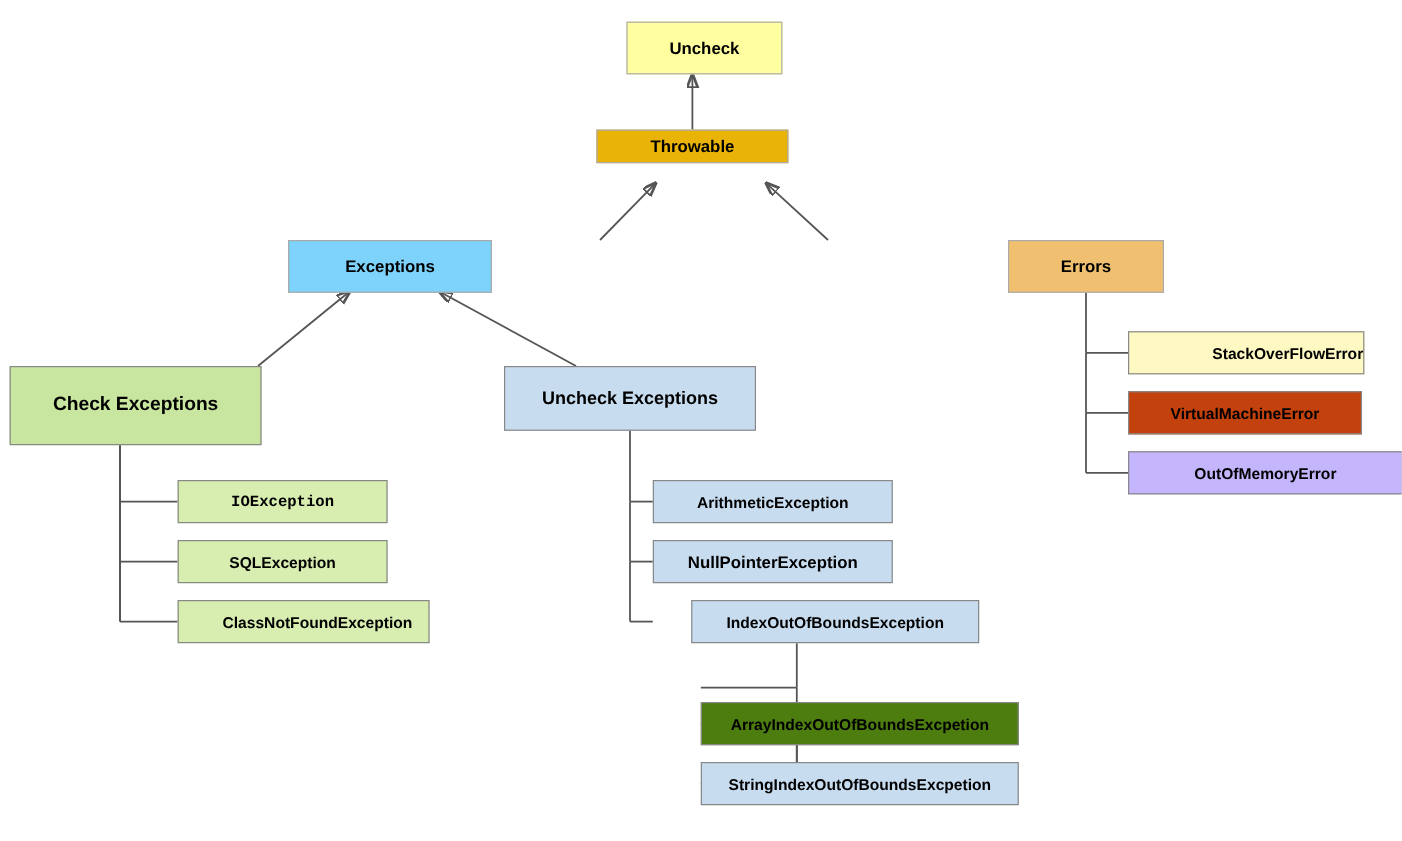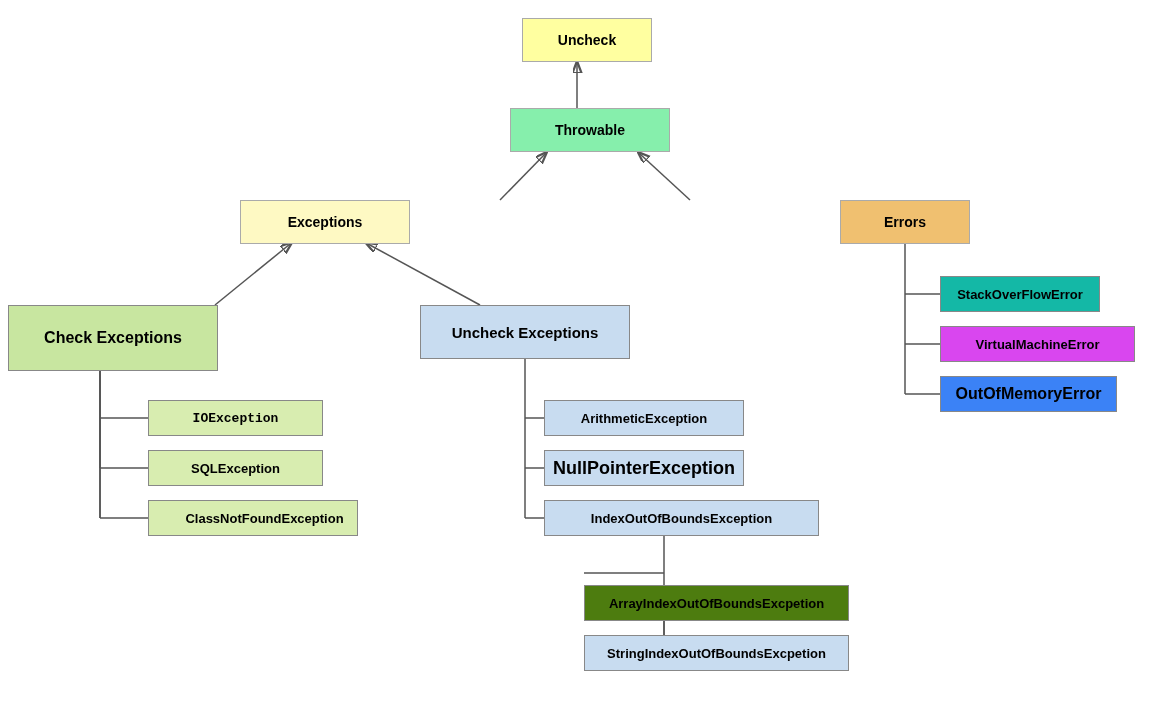--- a/index.html
+++ b/index.html
@@ -26,27 +26,27 @@
       font-size: 14px;
       border: 1.5px solid #999;
     }
     .node-object {
       background: #ffffa0;
       border-color: #aaa;
       left: 522px; top: 18px;
       width: 130px; height: 44px;
     }
     .node-throwable {
-      background: #86efac;
+      background: #eab308;
       border-color: #aaa;
       left: 497px; top: 108px;
-      width: 160px; height: 44px; margin-left: 13px;
+      width: 160px; height: 28px;
     }
     .node-exceptions {
-      background: #fef9c3;
+      background: #7dd3fc;
       border-color: #aaa;
       left: 240px; top: 200px;
       width: 170px; height: 44px;
     }
     .node-errors {
       background: #f0c070;
       border-color: #aaa;
       left: 840px; top: 200px;
       width: 130px; height: 44px;
     }
@@ -93,65 +93,66 @@
       border-color: #888;
       left: 544px; top: 400px;
       width: 200px; height: 36px;
       font-size: 13px;
     }
     .node-nullpointer {
       background: #c8dcf0;
       border-color: #888;
       left: 544px; top: 450px;
       width: 200px; height: 36px;
-      font-size: 18px;
+      font-size: 14px;
     }
     .node-indexoutofbounds {
       background: #c8dcf0;
       border-color: #888;
-      left: 544px; top: 500px;
-      width: 275px; height: 36px;
+      left: 576px; top: 500px;
+      width: 240px; height: 36px;
       font-size: 13px;
       text-align: right;
     }
     .node-arrayindex {
       background: #4d7c0f;
       border-color: #888;
       left: 584px; top: 585px;
       width: 265px; height: 36px;
       font-size: 13px;
     }
     .node-stringindex {
       background: #c8dcf0;
       border-color: #888;
       left: 584px; top: 635px;
       width: 265px; height: 36px;
       font-size: 13px;
       justify-content: center;
     }
     .node-stackoverflow {
-      background: #14b8a6;
+      background: #fef9c3;
       border-color: #888;
       left: 940px; top: 276px;
-      width: 160px; height: 36px;
-      font-size: 13px;
+      width: 197px; height: 36px;
+      font-size: 13px;
+      justify-content: flex-end;
     }
     .node-virtualmachine {
-      background: #d946ef;
+      background: #c2410c;
       border-color: #888;
       left: 940px; top: 326px;
       width: 195px; height: 36px;
       font-size: 13px;
     }
     .node-outofmemory {
-      background: #3b82f6;
+      background: #c4b5fd;
       border-color: #888;
       left: 940px; top: 376px;
-      width: 177px; height: 36px;
-      font-size: 16px;
+      width: 229px; height: 36px;
+      font-size: 13px;
     }
 
     svg.arrows {
       position: absolute;
       top: 0; left: 0;
       width: 1168px;
       height: 701px;
       pointer-events: none;
     }
     svg.arrows line, svg.arrows path {

